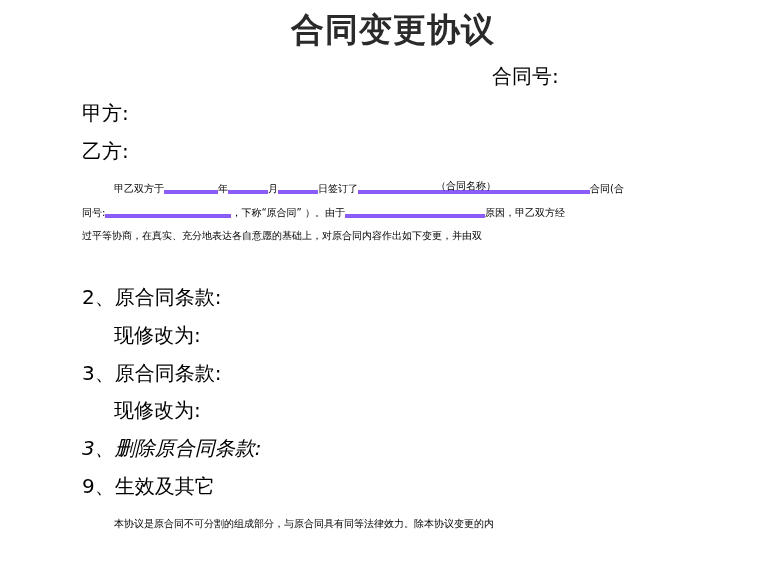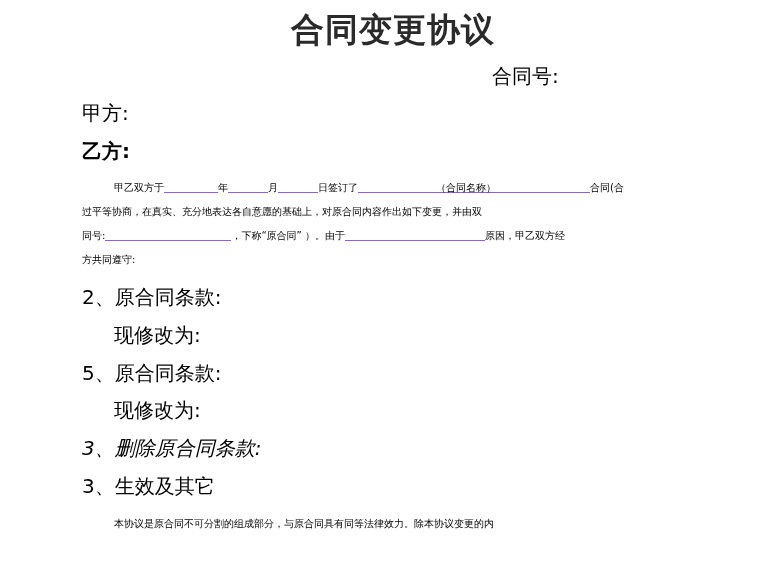--- a/index.html
+++ b/index.html
@@ -10,47 +10,46 @@
   }
   .title {
     position: absolute; left: 0; top: 8px; width: 786px; text-align: center;
     font-family: "DejaVu Sans", sans-serif; font-weight: bold;
     font-size: 33px; color: #2a2a2a; letter-spacing: 1px; line-height: 44px;
   }
   .line {
     position: absolute; left: 82px; font-size: 20px; line-height: 18px; white-space: nowrap;
   }
   .indent { padding-left: 32px; }
-  .blank { display: inline-block; border-bottom: 1px solid #8b5cf6; height: 14px; vertical-align: -2px; }
+  .blank { display: inline-block; border-bottom: 4px solid #8b5cf6; height: 14px; vertical-align: -2px; }
   .para { position: absolute; left: 82px; width: 628px; font-size: 10px; line-height: 24px; }
   .para .row { white-space: nowrap; height: 24px; }
 </style>
 </head>
 <body>
 
 <div class="title">合同变更协议</div>
 
 <div class="line" style="left:492px; top:67px;">合同号:</div>
 
 <div class="line" style="top:104px;text-align:right;">甲方:</div>
-<div class="line" style="top:142px;font-weight:bold;">乙方:</div>
+<div class="line" style="top:142px;">乙方:</div>
 
 <div class="para" style="top:176px;">
   <div class="row">
     <span style="display:inline-block;width:32px;"></span><span>甲乙双方于</span><span class="blank" style="width:54px;"></span><span>年</span><span class="blank" style="width:40px;"></span><span>月</span><span class="blank" style="width:40px;"></span><span>日签订了</span><span class="blank" style="width:232px;position:relative;"><span style="position:absolute;left:78px;top:-2px;">（合同名称）</span></span><span>合同(合</span>
   </div>
-  <div class="row">过平等协商，在真实、充分地表达各自意愿的基础上，对原合同内容作出如下变更，并由双</div>
   <div class="row">
     <span>同号:</span><span class="blank" style="width:126px;"></span><span>，下称“原合同” ）。由于</span><span class="blank" style="width:140px;"></span><span>原因，甲乙双方经</span>
   </div>
-  <div class="row">方共同遵守:</div>
+  <div class="row">过平等协商，在真实、充分地表达各自意愿的基础上，对原合同内容作出如下变更，并由双</div>
 </div>
 
 <div class="line" style="top:288px;">2、原合同条款:</div>
 <div class="line indent" style="top:326px;">现修改为:</div>
-<div class="line" style="top:364px;">5、原合同条款:</div>
+<div class="line" style="top:364px;">3、原合同条款:</div>
 <div class="line indent" style="top:401px;">现修改为:</div>
 <div class="line" style="top:439px;font-style:italic;">3、删除原合同条款:</div>
-<div class="line" style="top:477px;">3、生效及其它</div>
+<div class="line" style="top:477px;">9、生效及其它</div>
 
 <div class="para" style="top:512px;font-family:Liberation Serif, serif;">
   <div class="row"><span style="display:inline-block;width:32px;"></span><span>本协议是原合同不可分割的组成部分，与原合同具有同等法律效力。除本协议变更的内</span></div>
 </div>
 
 </body></html>

